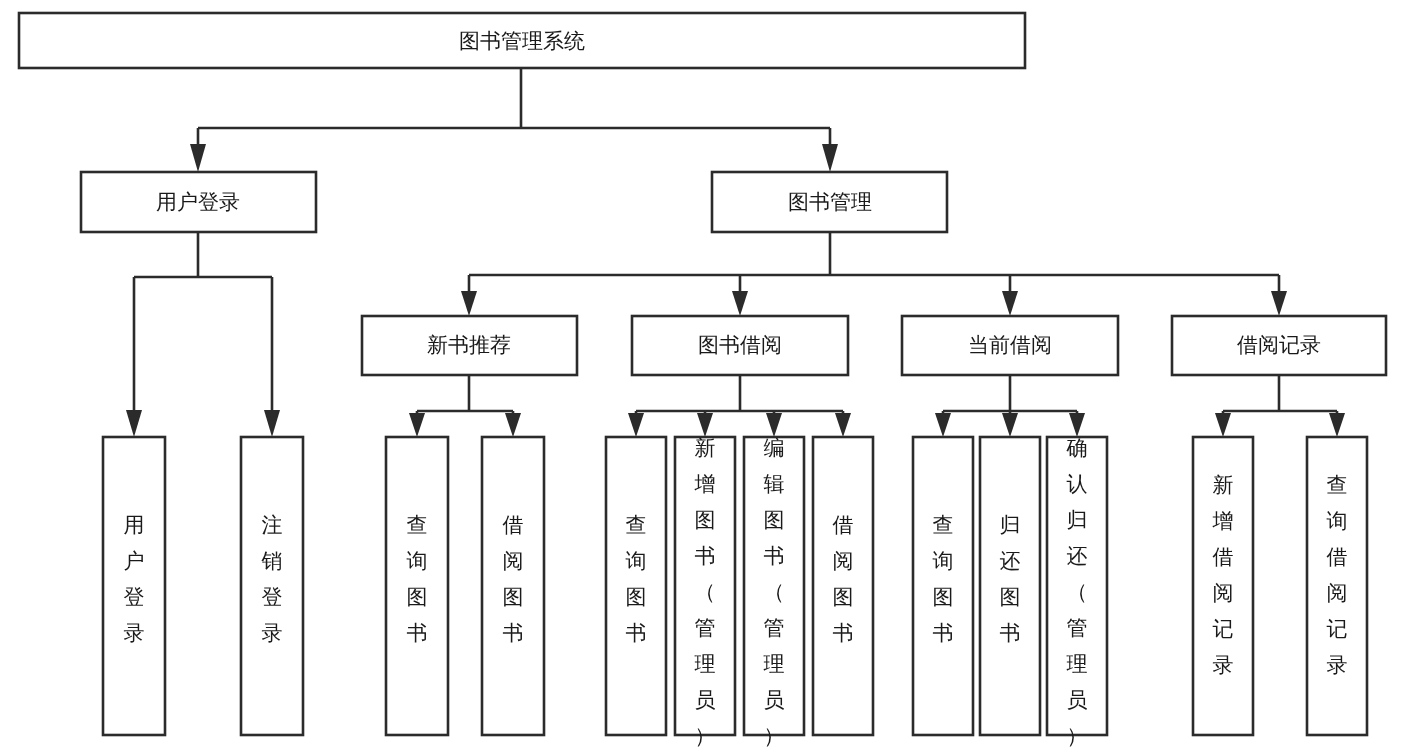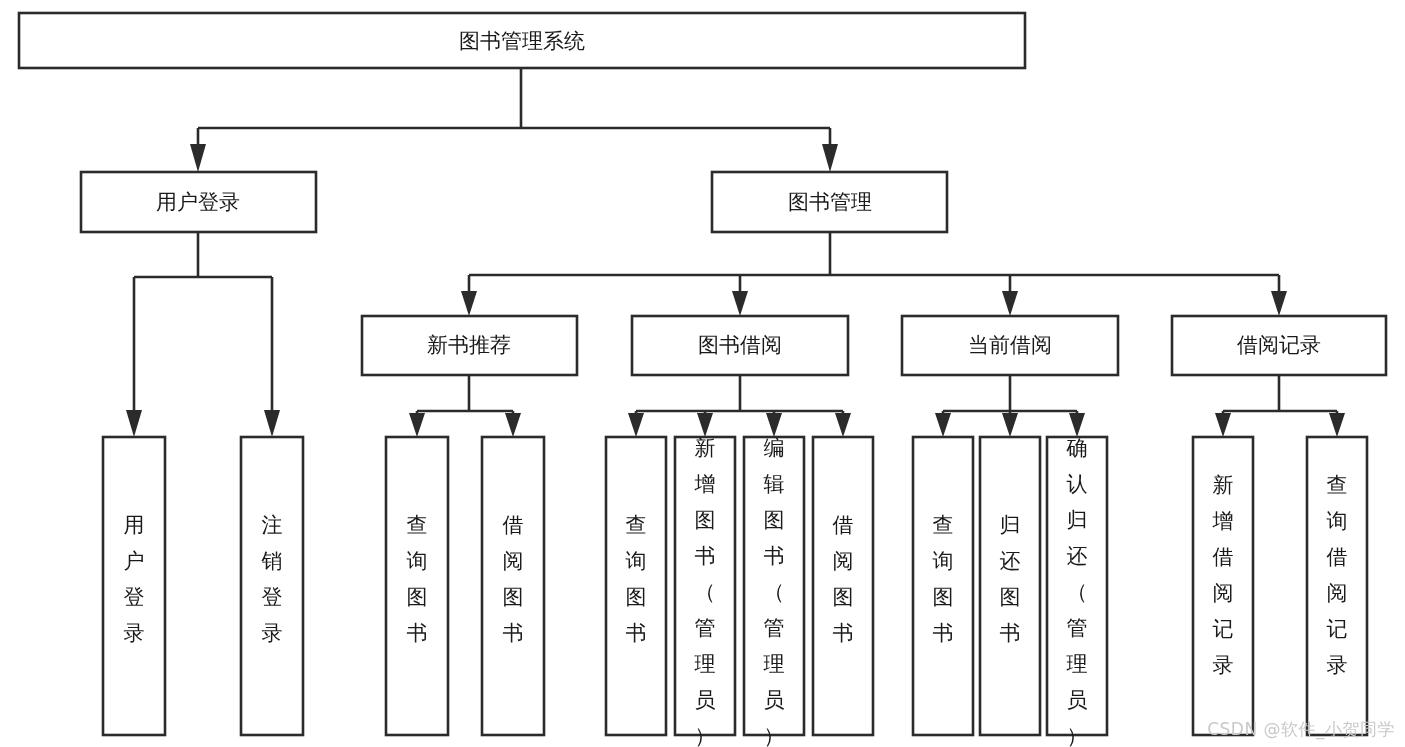--- a/index.html
+++ b/index.html
@@ -228,15 +228,14 @@
       <rect class="node-rect" x="1193" y="437" width="60" height="298"></rect>
       <text class="node-label-v" x="1223" y="492"><tspan x="1223" y="492">新</tspan><tspan x="1223" y="528">增</tspan><tspan x="1223" y="564">借</tspan><tspan x="1223" y="600">阅</tspan><tspan x="1223" y="636">记</tspan><tspan x="1223" y="672">录</tspan></text>
     </g>
     <g>
       <rect class="node-rect" x="1307" y="437" width="60" height="298"></rect>
       <text class="node-label-v" x="1337" y="492"><tspan x="1337" y="492">查</tspan><tspan x="1337" y="528">询</tspan><tspan x="1337" y="564">借</tspan><tspan x="1337" y="600">阅</tspan><tspan x="1337" y="636">记</tspan><tspan x="1337" y="672">录</tspan></text>
     </g>
 
   </svg>
 
-  <div class="watermark-text">CSDN @软件_小贺同学</div>
 
 </div>
 
 </body></html>

